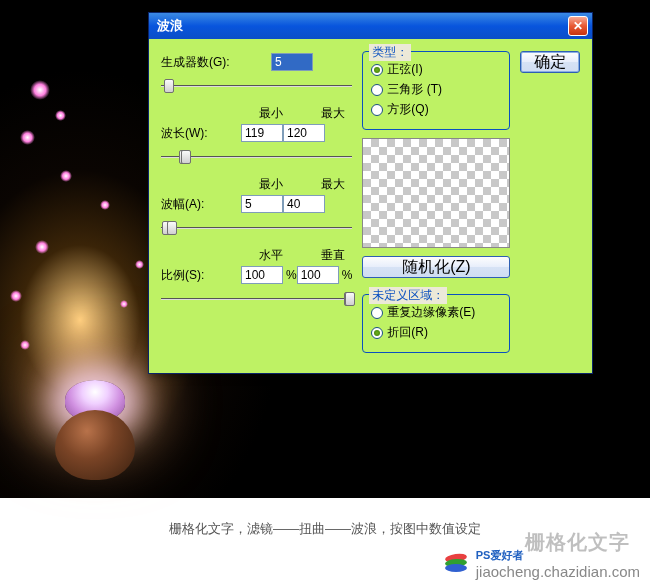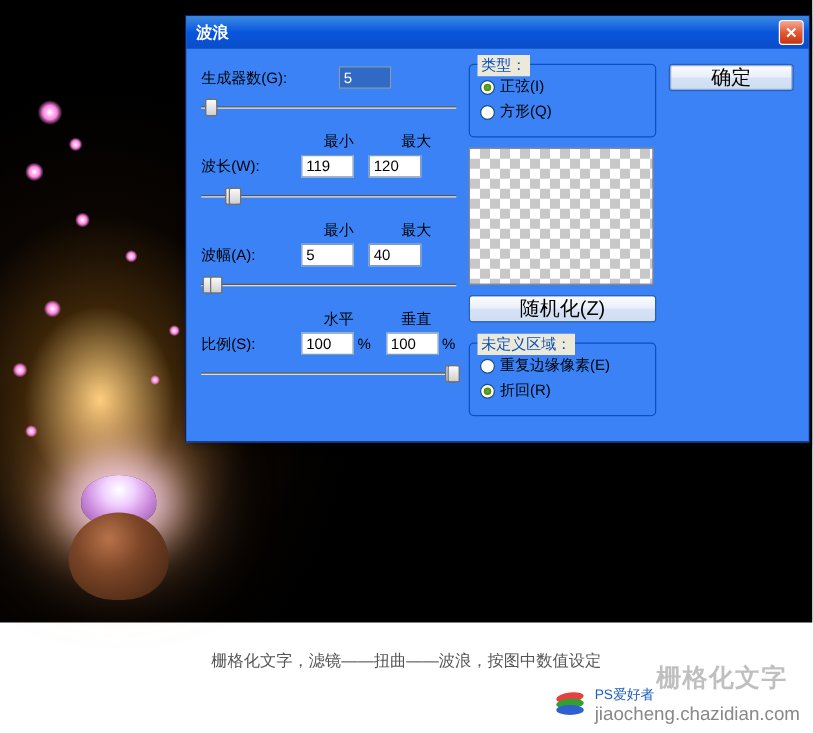--- a/index.html
+++ b/index.html
@@ -50,22 +50,22 @@
     .s5 { left: 35px; top: 240px; width: 14px; height: 14px; }
     .s6 { left: 10px; top: 290px; width: 12px; height: 12px; }
     .s7 { left: 20px; top: 340px; width: 10px; height: 10px; }
     .s8 { left: 120px; top: 300px; width: 8px; height: 8px; }
     .s9 { left: 135px; top: 260px; width: 9px; height: 9px; }
     .s10 { left: 55px; top: 110px; width: 11px; height: 11px; }
 
     .dialog {
       position: absolute;
       left: 148px; top: 12px;
-      width: 500px;
-      background: #3b82f6;
+      width: 445px;
+      background: #bef264;
       border: 1px solid #0a246a;
       box-shadow: 2px 2px 8px rgba(0,0,0,0.4);
     }
     .titlebar {
       height: 26px;
       background: linear-gradient(to bottom, #3b8ae3 0%, #0855dd 50%, #0a4ec7 100%);
       display: flex;
       align-items: center;
       justify-content: space-between;
       padding: 0 4px 0 8px;
@@ -148,21 +148,20 @@
       transform: translateX(-50%);
     }
     .col-hdr {
       display: flex;
       margin-left: 80px;
       gap: 20px;
     }
     .col-hdr span { width: 42px; text-align: right; }
     .dual-input {
       display: flex;
-      gap: 12px;
       align-items: center;
     }
     .pct { margin-left: 3px; }
     .groupbox {
       border: 1px solid #0a50c0;
       border-radius: 4px;
       padding: 6px 8px 8px 8px;
       margin-bottom: 8px;
       position: relative;
     }
@@ -243,21 +242,21 @@
     }
     .logo-swirl span {
       position: absolute;
       width: 22px; height: 8px;
       border-radius: 50%;
       left: 3px;
     }
     .lw1 { background: #e84040; top: 0; transform: rotate(-8deg); }
     .lw2 { background: #30a030; top: 5px; transform: rotate(-4deg); }
     .lw3 { background: #3060d0; top: 10px; }
-    .logo-text { color: #2060c0; font-weight: normal; }
+    .logo-text { color: #2060c0; font-weight: bold; }
     .logo-sub { color: #888; font-size: 15px; }
     .watermark {
       position: absolute;
       right: 20px; bottom: 30px;
       font-size: 20px;
       font-weight: bold;
       color: rgba(0,0,0,0.25);
       letter-spacing: 1px;
       text-shadow: 1px 1px 0 rgba(255,255,255,0.4);
     }
@@ -362,20 +361,24 @@
 
     <div class="middle-panel">
       <div class="groupbox">
         <span class="groupbox-title">类型：</span>
         <div class="radio-row">
           <span class="radio checked"></span>
           <span>正弦(I)</span>
         </div>
         <div class="radio-row">
           <span class="radio"></span>
+          <span>三角形 (T)</span>
+        </div>
+        <div class="radio-row">
+          <span class="radio"></span>
           <span>方形(Q)</span>
         </div>
       </div>
 
       <div class="preview"></div>
 
       <div class="btn randomize-btn">
         <span>随机化(Z)</span>
       </div>
 

